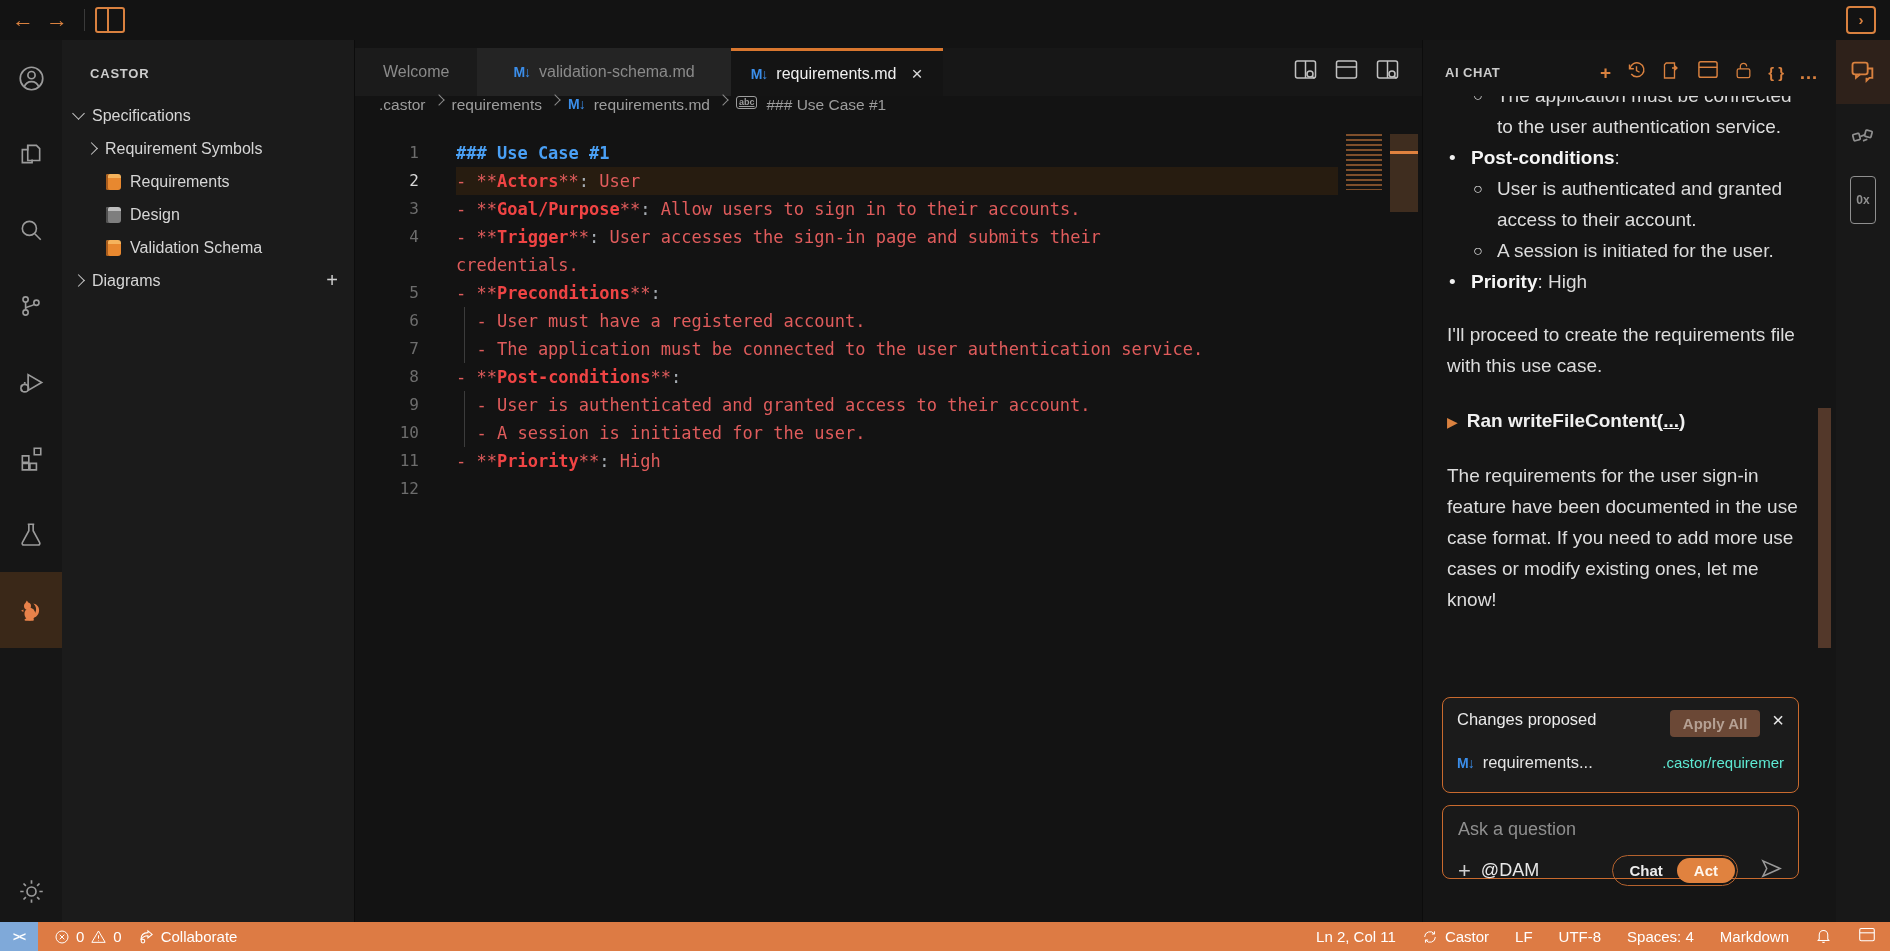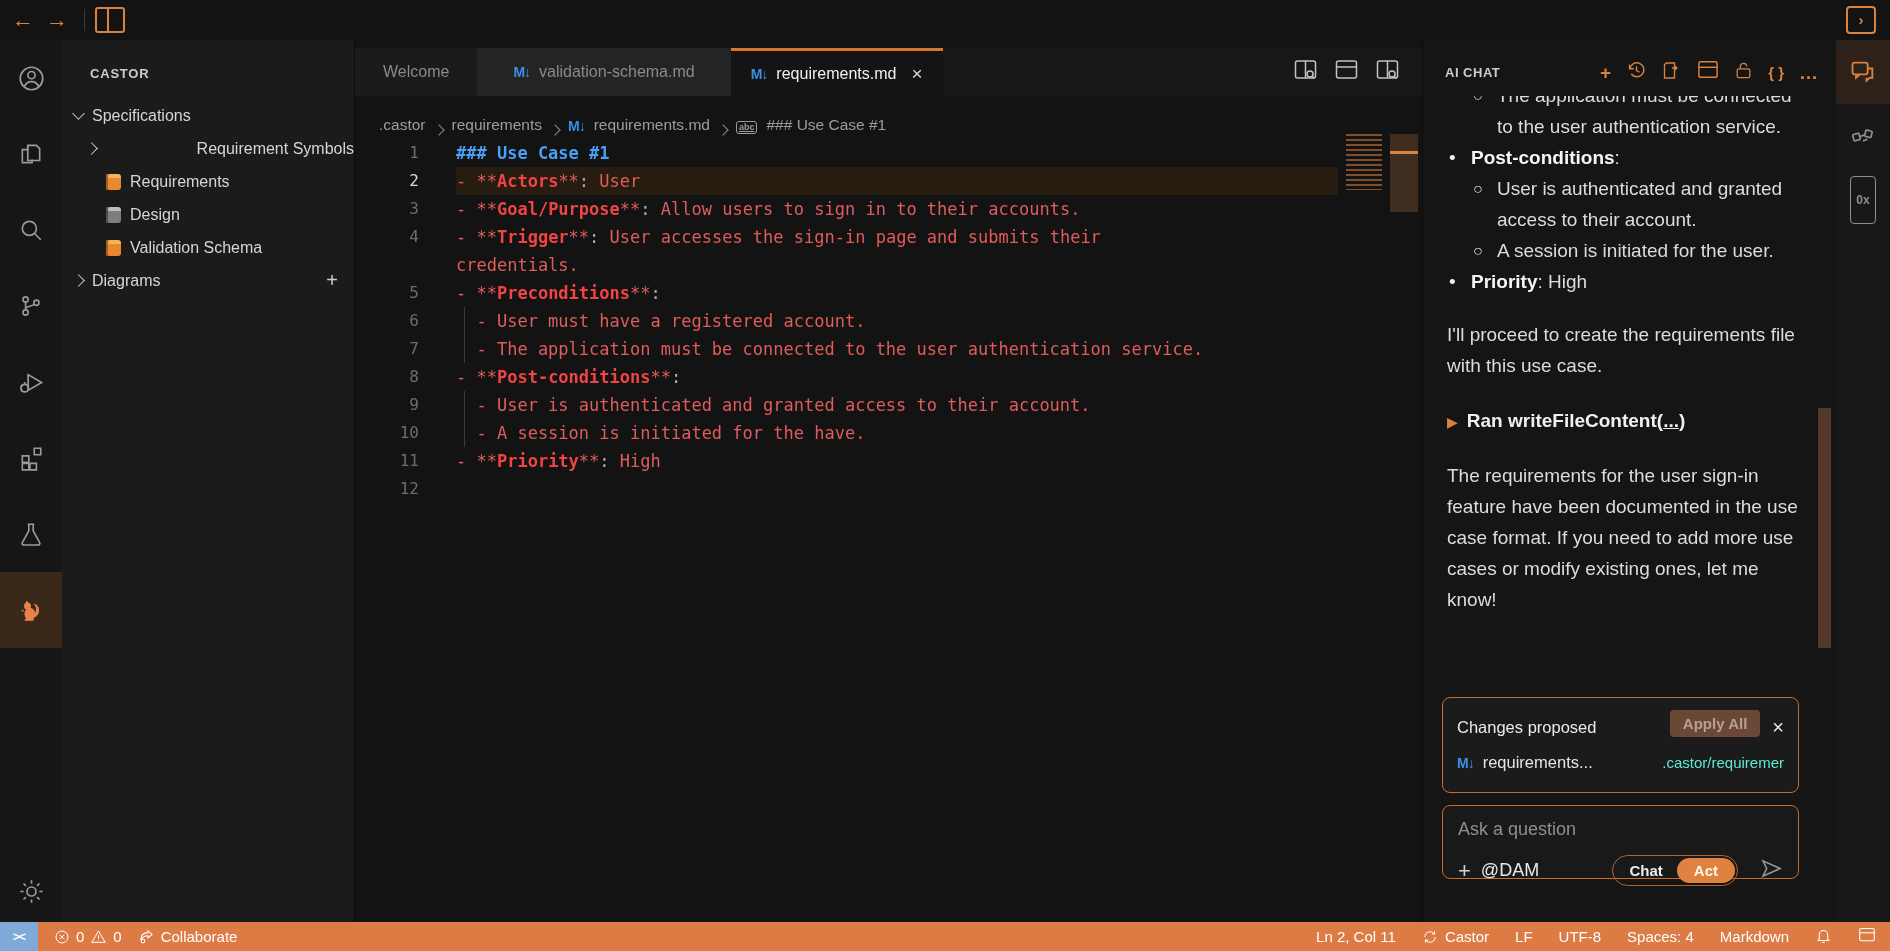--- a/index.html
+++ b/index.html
@@ -39,21 +39,21 @@
   .editor{flex:1;background:#131313;display:flex;flex-direction:column;min-width:0;position:relative;}
   .tabbar{height:48px;margin-top:8px;background:#171717;display:flex;align-items:stretch;position:relative;}
   .tab{display:flex;align-items:center;padding:0 20px;font-size:16px;color:#8a8a8a;gap:9px;cursor:default;}
   .tab.t-welcome{background:#1b1b1b;padding:0 28px;}
   .tab.t-inactive{background:#242424;padding:0 36px;}
   .tab.active{background:#141414;color:#f0f0f0;border-top:3px solid #d9772f;padding-top:0;}
   .mdicon{color:#3b8eea;font-weight:bold;font-size:14px;letter-spacing:-1px;}
   .tab-close{color:#d8d8d8;font-size:19px;margin-left:6px;}
   .tab-actions{margin-left:auto;display:flex;align-items:center;gap:16px;padding-right:22px;}
   .tab-actions svg{stroke:#c2c2c2;fill:none;stroke-width:1.5;}
-  .breadcrumb{height:38px;display:flex;align-items:flex-end;padding-left:24px;font-size:15.5px;color:#9d9d9d;gap:9px;background:#131313;}
+  .breadcrumb{height:38px;display:flex;align-items:flex-start;padding-left:24px;font-size:15.5px;color:#9d9d9d;gap:9px;background:#131313;}
   .bc-sep{width:7px;height:7px;border-right:1.4px solid #8a8a8a;border-bottom:1.4px solid #8a8a8a;transform:rotate(-45deg);}
   .abcicon{border:1.5px solid #9d9d9d;border-radius:3px;font-size:9px;padding:1px 2px;line-height:1;
            text-decoration:underline;font-weight:bold;}
   
   .code{flex:1;position:relative;padding-top:5px;font-family:"DejaVu Sans Mono", monospace;font-size:17px;}
   .lines{margin-right:84px;}
   .crow{display:flex;height:28px;line-height:28px;}
   .lnum{flex:0 0 64px;text-align:right;color:#6d6d6d;font-size:16px;}
   .ltxt{flex:1;margin-left:37px;white-space:pre;position:relative;}
   .crow.cur .ltxt{background:#271c10;}
@@ -85,21 +85,21 @@
   .chat-p{margin:22px 0 0 0;}
   .toolrow{margin:24px 0 0 0;display:flex;align-items:baseline;}
   .tool-arrow{color:#d9813f;font-size:14px;margin-right:9px;}
   .tool-label{font-weight:bold;color:#f0f0f0;}
   .tool-paren{font-weight:bold;color:#f0f0f0;}
   .tool-dots{font-weight:bold;color:#f0f0f0;text-decoration:underline;}
   .chat-sb{position:absolute;right:5px;top:368px;width:13px;height:240px;background:#53382a;}
   .card{position:absolute;left:19px;width:357px;border:1px solid #c96a2e;border-radius:8px;
         background:#1b1b1b;box-sizing:border-box;}
   .card.changes{top:657px;height:96px;padding:12px 14px;}
-  .cc-head{display:flex;align-items:flex-end;}
+  .cc-head{display:flex;align-items:flex-start;}
   .cc-title{font-size:16.5px;color:#eaeaea;}
   .cc-apply{margin-left:auto;background:#6b4836;color:#b5a093;font-size:15px;font-weight:600;
             border:none;border-radius:4px;padding:5px 13px;}
   .cc-close{margin-left:12px;font-size:20px;color:#e8e8e8;line-height:1;}
   .cc-file{display:flex;align-items:center;margin-top:16px;gap:9px;white-space:nowrap;overflow:hidden;}
   .cc-name{font-size:16.5px;color:#e4e4e4;}
   .cc-path{margin-left:auto;font-size:15px;color:#5eead4;}
   .card.input{top:765px;height:74px;padding:13px 15px;background:#191919;}
   .in-ph{font-size:18px;color:#8f8f8f;}
   .in-row{display:flex;align-items:center;margin-top:15px;gap:10px;}
@@ -207,21 +207,21 @@
       </div>
     </div>
 
     <div class="sidebar">
       <div class="sb-title">CASTOR</div>
       <div class="tree">
           <div class="tree-item" style="padding-left: 12px;">
             <span class="chev down"></span>
             <span class="tree-label">Specifications</span>
           </div>
-          <div class="tree-item" style="padding-left: 25px; justify-content: space-between;">
+          <div class="tree-item" style="padding-left: 25px;">
             <span class="chev right"></span>
             <span class="tree-label">Requirement Symbols</span>
           </div>
           <div class="tree-item" style="padding-left: 44px;">
             <span class="book book-orange"></span>
             <span class="tree-label">Requirements</span>
           </div>
           <div class="tree-item" style="padding-left: 44px;">
             <span class="book book-gray"></span>
             <span class="tree-label">Design</span>
@@ -325,21 +325,21 @@
             <div class="crow">
               <span class="lnum">8</span>
               <span class="ltxt"><span class="seg-red">- **</span><span class="seg-orange">Post-conditions</span><span class="seg-red">**</span><span class="seg-punct">:</span></span>
             </div>
             <div class="crow">
               <span class="lnum">9</span>
               <span class="ltxt guide"><span class="seg-red">  - User is authenticated and granted access to their account.</span></span>
             </div>
             <div class="crow">
               <span class="lnum">10</span>
-              <span class="ltxt guide"><span class="seg-red">  - A session is initiated for the have.</span></span>
+              <span class="ltxt guide"><span class="seg-red">  - A session is initiated for the user.</span></span>
             </div>
             <div class="crow">
               <span class="lnum">11</span>
               <span class="ltxt"><span class="seg-red">- **</span><span class="seg-orange">Priority</span><span class="seg-red">**</span><span class="seg-punct">:</span><span class="seg-red"> High</span></span>
             </div>
             <div class="crow">
               <span class="lnum">12</span>
               <span class="ltxt"></span>
             </div>
           </div>

